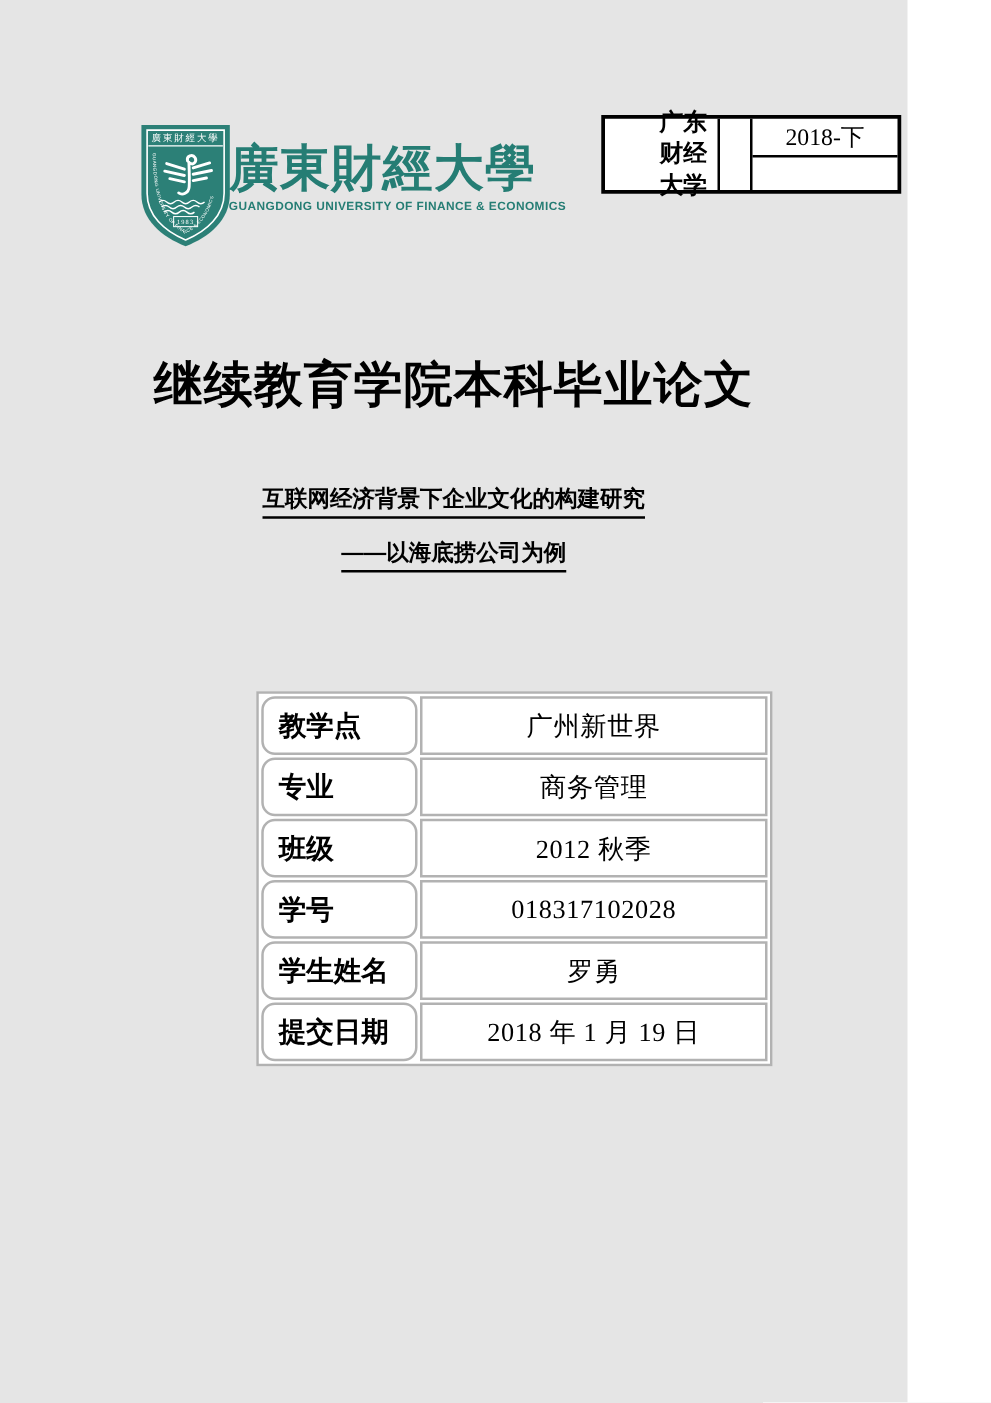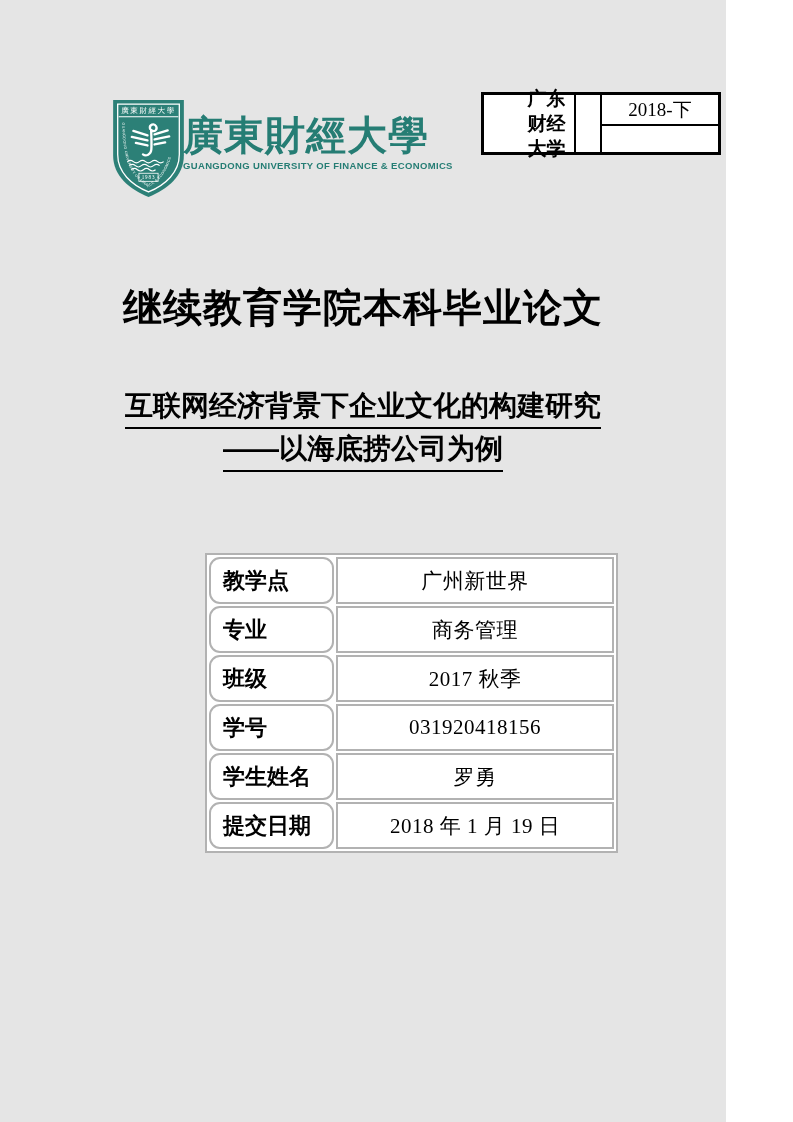--- a/index.html
+++ b/index.html
@@ -94,21 +94,21 @@
     text-align: center;
     font-size: 39px;
     font-weight: bold;
     letter-spacing: 1px;
   }
   .subtitle-1, .subtitle-2 {
     position: absolute;
     left: 0;
     width: 100%;
     text-align: center;
-    font-size: 28px;
+    font-size: 18px;
     font-weight: bold;
   }
   .subtitle-1 { top: 387px; }
   .subtitle-2 { top: 430px; }
   .underlined {
     display: inline-block;
     border-bottom: 2px solid #000;
     padding-bottom: 2px;
   }
 
@@ -214,25 +214,25 @@
       <tr>
         <th>教学点</th>
         <td>广州新世界</td>
       </tr>
       <tr>
         <th>专业</th>
         <td>商务管理</td>
       </tr>
       <tr>
         <th>班级</th>
-        <td>2017 秋季</td>
+        <td>2012 秋季</td>
       </tr>
       <tr>
         <th>学号</th>
-        <td>031920418156</td>
+        <td>018317102028</td>
       </tr>
       <tr>
         <th>学生姓名</th>
         <td>罗勇</td>
       </tr>
       <tr>
         <th>提交日期</th>
         <td>2018 年 1 月 19 日</td>
       </tr>
     </tbody>

